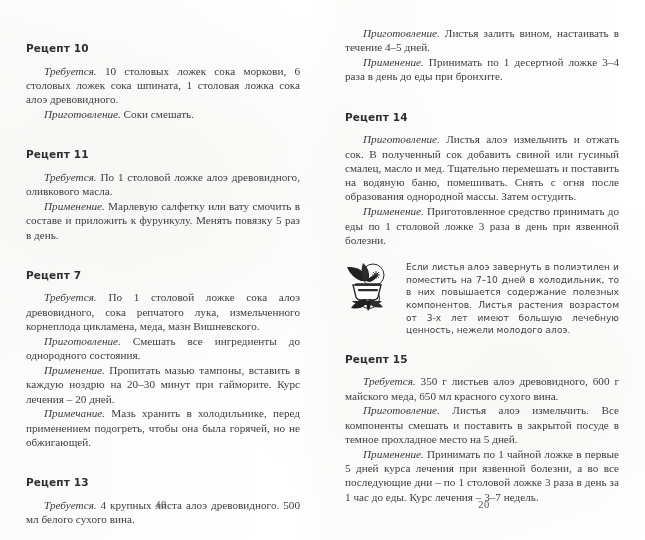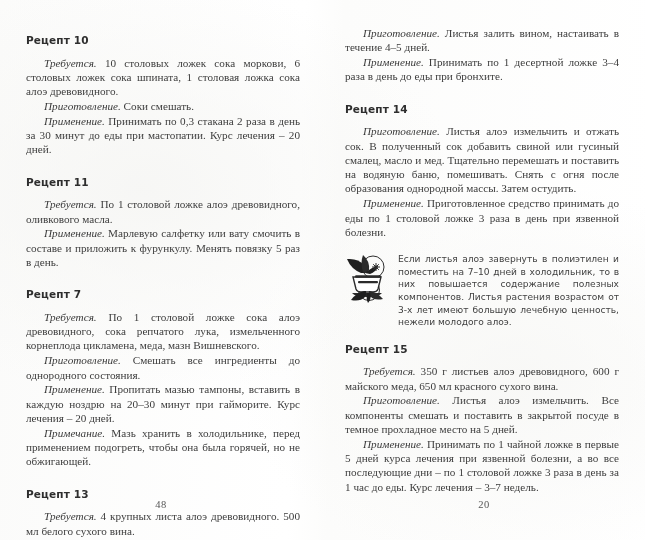--- a/index.html
+++ b/index.html
@@ -35,21 +35,21 @@
   }
   #page-left  { left: 0;   width: 322px; padding: 26px 22px 0 26px; }
   #page-right { left: 323px; width: 322px; padding: 26px 26px 0 22px; }
 
   .recipe-heading {
     font-family: "DejaVu Sans", "Liberation Sans", sans-serif;
     font-weight: bold;
     font-size: 10.5px;
     letter-spacing: 0.15px;
     color: #2e2e2e;
-    margin: 8px 0 9px 0;
+    margin: 16px 0 9px 0;
     line-height: 1.2;
   }
   .para {
     font-size: 11.2px;
     line-height: 14.3px;
     text-align: justify;
     text-indent: 18px;
     margin: 0;
     color: #3d3d3d;
     hyphens: manual;
@@ -59,21 +59,21 @@
   .lead {
     font-style: italic;
     color: #3a3a3a;
   }
   .gap-after-block { height: 11px; }
 
   
   .tip {
     display: flex;
     align-items: flex-start;
-    gap: 9px;
+    gap: 17px;
     margin: 13px 0 14px 0;
   }
   .tip-icon {
     flex: 0 0 auto;
     width: 44px;
     height: 50px;
     margin-top: 1px;
   }
   .tip-text {
     font-family: "DejaVu Sans", "Liberation Sans", sans-serif;
@@ -101,21 +101,20 @@
 <body>
 
 <div id="scan">
 
   <div class="page" id="page-left">
 
     <div>
       <div class="recipe-heading">Рецепт 10</div>
       <p class="para"><span class="lead">Требуется.</span><span> 10 столовых ложек сока моркови, 6 столовых ложек сока шпината, 1 столовая ложка сока алоэ древовидного.</span></p>
       <p class="para"><span class="lead">Приготовление.</span><span> Соки смешать.</span></p>
-      <p class="para"><span class="lead">Применение.</span><span> Принимать по 0,3 стакана 2 раза в день за 30 минут до еды при мастопатии. Курс лечения – 20 дней.</span></p>
     </div>
     <div class="gap-after-block"></div>
 
     <div>
       <div class="recipe-heading">Рецепт 11</div>
       <p class="para"><span class="lead">Требуется.</span><span> По 1 столовой ложке алоэ древовидного, оливкового масла.</span></p>
       <p class="para"><span class="lead">Применение.</span><span> Марлевую салфетку или вату смочить в составе и приложить к фурункулу. Менять повязку 5 раз в день.</span></p>
     </div>
     <div class="gap-after-block"></div>
 

